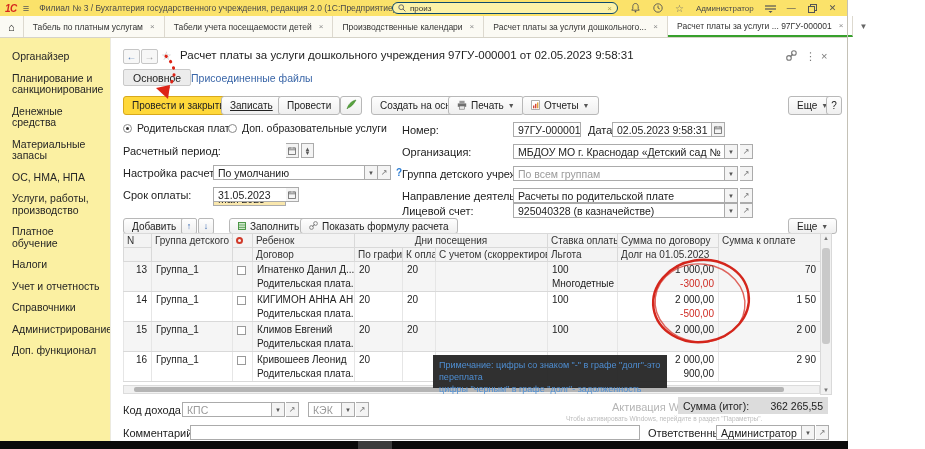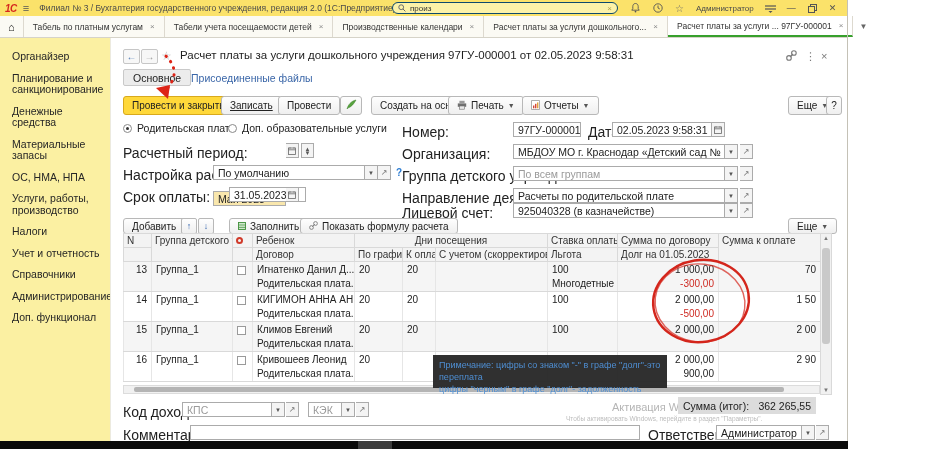--- a/index.html
+++ b/index.html
@@ -49,21 +49,21 @@
   .nav-files { position:absolute; left:191px; top:72px; font-size:10.5px; color:#3a66a8;}
   
   .btn { position:absolute; height:19px; top:96px; border:1px solid #b8b8b8; border-radius:3px;
     background:linear-gradient(#fefefe,#efefef); font-size:10px; color:#222;
     display:inline-flex; align-items:center; gap:4px; padding:0 8px; white-space:nowrap;}
   .btn .caret { font-size:7px; color:#555; }
   .btn-primary { background:#ffd83a; border-color:#d8a91c; }
   .smallbtn { position:absolute; border:1px solid #b8b8b8; border-radius:2px; background:linear-gradient(#fefefe,#efefef);
     display:flex; align-items:center; justify-content:center;}
   
-  .lbl { position:absolute; font-size:14px; color:#222; white-space:nowrap;}
+  .lbl { position:absolute; font-size:11px; color:#222; white-space:nowrap;}
   .field { position:absolute; height:15px; border:1px solid #ababab; background:#fff; font-size:10.5px;
     display:flex; align-items:center; padding:0 4px; white-space:nowrap; overflow:hidden;}
   .field.yellow { background:#f9e7ad; }
   .field .ph { color:#9a9a9a; }
   .fbtn { position:absolute; width:13px; height:15px; border:1px solid #ababab; border-left:none; background:#f4f4f4;
     font-size:6px; color:#555; display:flex; align-items:center; justify-content:center;}
   .fbtn.open { font-size:8px; color:#777;}
   .radio { position:absolute; display:flex; align-items:center; gap:5px; font-size:10.5px;}
   .rdot { width:9px; height:9px; border:1px solid #8a8a8a; border-radius:50%; background:#fff; position:relative;}
   .rdot.sel::after { content:""; position:absolute; left:2px; top:2px; width:3px; height:3px; border-radius:50%; background:#333;}
@@ -79,21 +79,21 @@
   .grid .red { color:#cf2b23; }
   .band td { background:#f5f5f5; }
   .cb { display:inline-block; width:9px; height:9px; border:1px solid #9a9a9a; background:#fff; vertical-align:middle;}
   .flagdot { display:inline-block; width:7px; height:7px; border:2px solid #d03a2a; border-radius:50%;}
   .vscroll { position:absolute; left:820px; top:233px; width:12px; height:162px; background:#f1f1f1; border:1px solid #d9d9d9;}
   .vthumb { position:absolute; left:1px; top:14px; width:8px; height:96px; background:#c9c9c9; border-radius:3px;}
   .vsar { position:absolute; left:0; width:10px; text-align:center; font-size:6px; color:#777;}
   .hscroll { position:absolute; left:123px; top:385px; width:697px; height:9px; background:#f1f1f1; border:1px solid #dcdcdc;}
   .hthumb { position:absolute; left:10px; top:1px; width:650px; height:5px; background:#b4b4b4; border-radius:2px;}
   
-  .totalbox { position:absolute; left:678px; top:397px; width:138px; height:17px; background:#dcdcdc;
+  .totalbox { position:absolute; left:678px; top:397px; width:150px; height:17px; background:#dcdcdc;
     display:flex; align-items:center; justify-content:space-between; padding:0 5px; font-size:10.5px; z-index:10;}
   .watermark1 { position:absolute; left:612px; top:401px; font-size:11px; color:#b5b5b5; z-index:5; white-space:nowrap;}
   .watermark2 { position:absolute; left:566px; top:415px; font-size:6.5px; color:#bdbdbd; z-index:5; white-space:nowrap;}
   .comment-input { position:absolute; left:190px; top:425px; width:450px; height:15px; border:1px solid #ababab;
     font-family:"Liberation Sans",sans-serif; font-size:10px; padding:0 4px;}
   
   .note { position:absolute; left:433px; top:355px; width:234px; height:33px; background:rgba(40,40,40,0.96);
     color:#4e8ed2; font-size:9px; line-height:12px; padding:4px 6px; z-index:40;}
   
   .anno { position:absolute; inset:0; pointer-events:none; z-index:50;}
@@ -181,20 +181,21 @@
     <div class="tab-caret">▼</div>
   </div>
 
   <div class="sidebar">
     <div class="side-item">Органайзер</div>
     <div class="side-item">Планирование и санкционирование</div>
     <div class="side-item">Денежные средства</div>
     <div class="side-item">Материальные запасы</div>
     <div class="side-item">ОС, НМА, НПА</div>
     <div class="side-item">Услуги, работы, производство</div>
+    <div class="side-item">Платное обучение</div>
     <div class="side-item">Налоги</div>
     <div class="side-item">Учет и отчетность</div>
     <div class="side-item">Справочники</div>
     <div class="side-item">Администрирование</div>
     <div class="side-item">Доп. функционал</div>
   </div>
 
   <div class="main"></div>
   <div class="win-right-border"></div>
 
@@ -298,21 +299,21 @@
 
   <span class="lbl" style="left:123px; top:167px;">Настройка расчета:</span>
   <div class="field" style="left:213px; top:165px; width:152px;">
       <span>По умолчанию</span>
     </div>
   <div class="fbtn" style="left:365px; top:165px;">▼</div>
   <div class="fbtn open" style="left:378px; top:165px;">↗</div>
   <span class="q-help" style="left:396px; top:167px;">?</span>
 
   <span class="lbl" style="left:123px; top:189px;">Срок оплаты:</span>
-  <div class="field" style="left:213px; top:187px; width:77px;margin-left:16px;">
+  <div class="field" style="left:213px; top:187px; width:77px;">
       <span>31.05.2023</span>
     </div>
   <div class="fbtn" style="left:286px; top:187px;">
     <svg width="8" height="8" viewBox="0 0 8 8">
         <rect x="0.5" y="1" width="7" height="6.5" fill="none" stroke="#666" stroke-width="0.8"></rect>
         <line x1="0.5" y1="2.8" x2="7.5" y2="2.8" stroke="#666" stroke-width="0.8"></line>
         <line x1="2" y1="0.3" x2="2" y2="1.6" stroke="#666" stroke-width="0.8"></line>
         <line x1="6" y1="0.3" x2="6" y2="1.6" stroke="#666" stroke-width="0.8"></line>
       </svg>
   </div>

